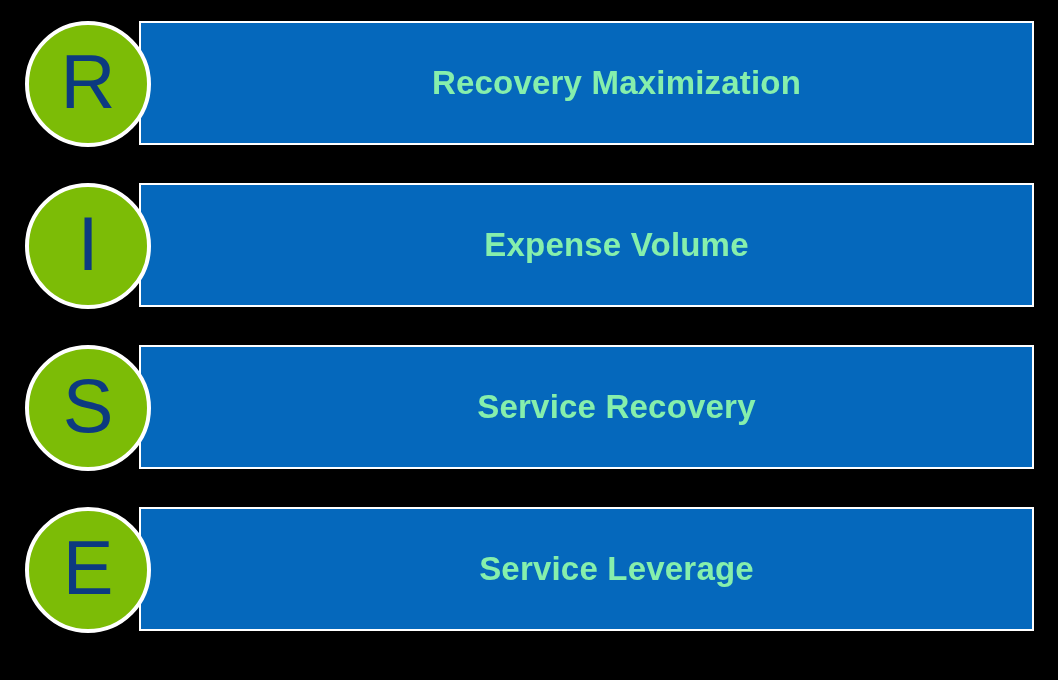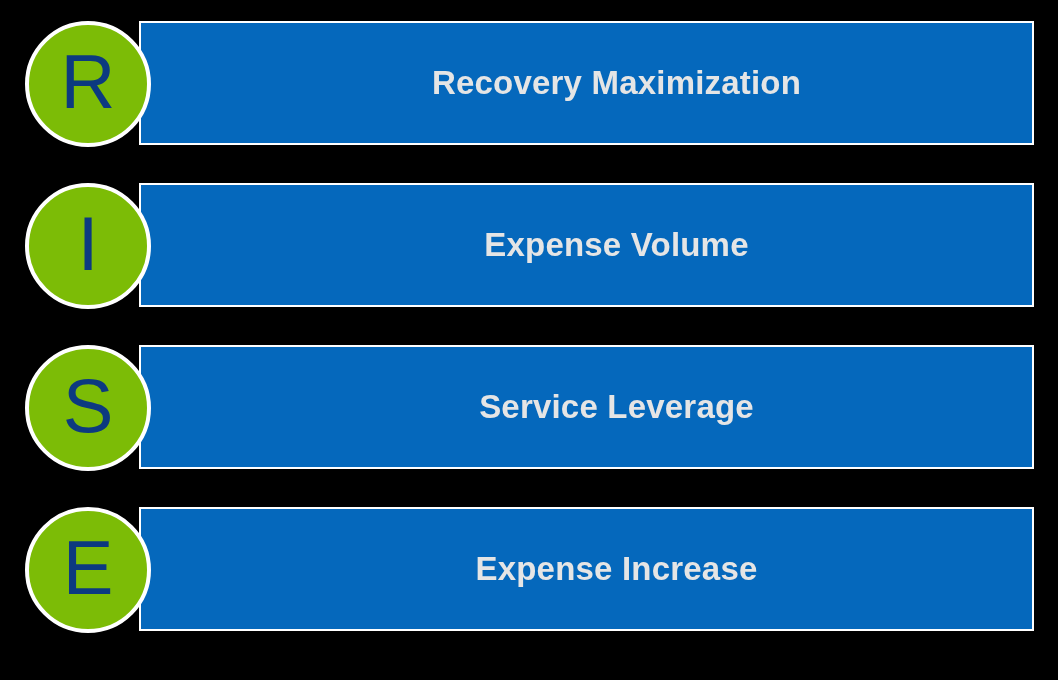--- a/index.html
+++ b/index.html
@@ -32,21 +32,21 @@
     width: 895px;
     height: 124px;
     background: #0568bc;
     border: 2px solid #ffffff;
     box-sizing: border-box;
     display: flex;
     align-items: center;
     justify-content: center;
   }
   .bar-label {
-    color: #e5e5e5;
+    color: #86efac;
     font-size: 33px;
     font-weight: bold;
     letter-spacing: 0.2px;
     text-align: center;
     padding-left: 60px;
     white-space: nowrap;
     font-family: "Liberation Sans", sans-serif;
   }
   .circle {
     position: absolute;
@@ -95,29 +95,29 @@
     <div class="bar">
       <span class="bar-label">Expense Volume</span>
     </div>
     <div class="circle">
       <span class="circle-letter">I</span>
     </div>
   </div>
 
   <div class="row row-2">
     <div class="bar">
-      <span class="bar-label">Service Leverage</span>
+      <span class="bar-label">Service Recovery</span>
     </div>
     <div class="circle">
       <span class="circle-letter">S</span>
     </div>
   </div>
 
   <div class="row row-3">
     <div class="bar">
-      <span class="bar-label">Expense Increase</span>
+      <span class="bar-label">Service Leverage</span>
     </div>
     <div class="circle">
       <span class="circle-letter">E</span>
     </div>
   </div>
 
 </div>
 
 </body></html>

